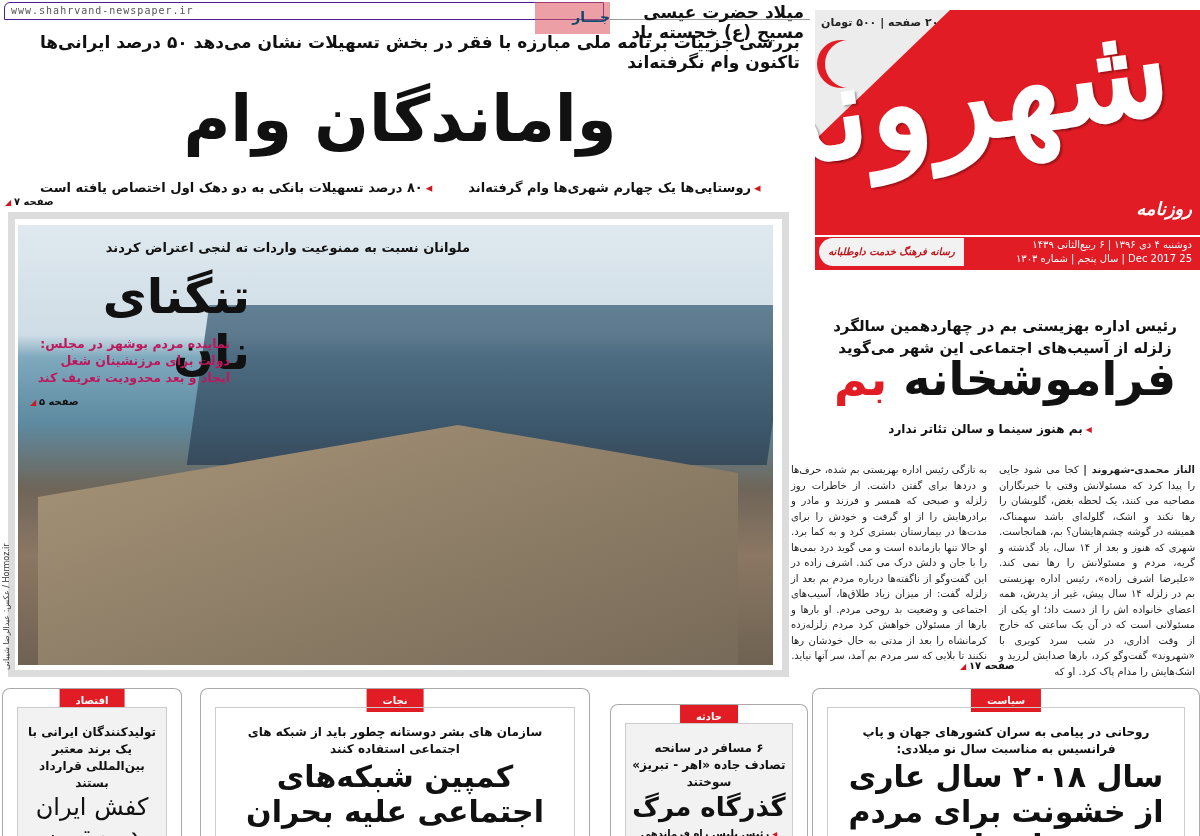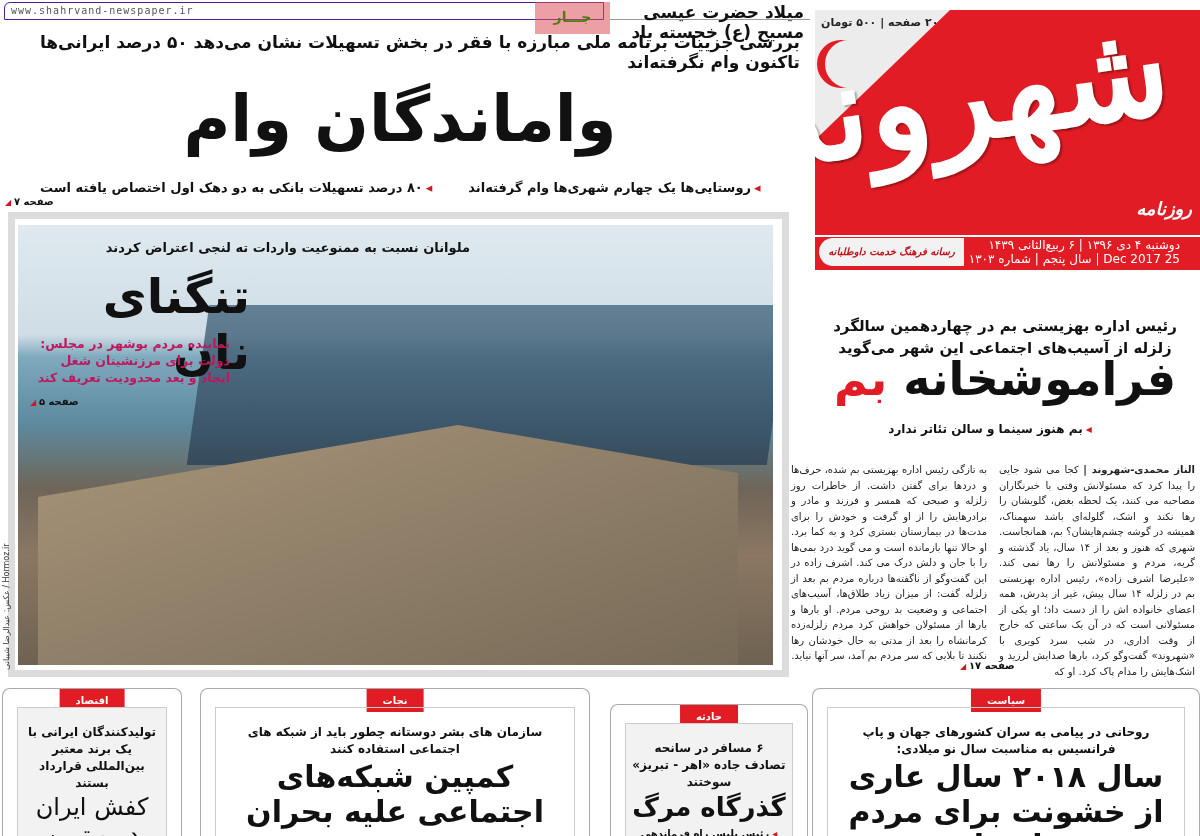--- a/index.html
+++ b/index.html
@@ -1,38 +1,38 @@
 <!DOCTYPE html>
 <html><head>
 <meta charset="utf-8">
 <style>
   * { box-sizing: border-box; margin: 0; padding: 0; }
   body { width: 1200px; height: 836px; background: #fff; position: relative; overflow: hidden; font-family: "DejaVu Sans", sans-serif; color: #111; }
   .abs { position: absolute; }
   .rtl { direction: rtl; }
   
   .urlbar { left: 4px; top: 2px; width: 600px; height: 18px; border: 1px solid #4c1d95; border-radius: 6px 0 0 0; font-family: "DejaVu Sans Mono", monospace; font-size: 10px; color: #555; padding: 2px 6px; letter-spacing: 1px; }
-  .watermark { left: 535px; top: 2px; width: 75px; height: 32px; background: rgba(220,80,90,.55); color: #4d7c0f; font-size: 14px; font-weight: bold; text-align: center; line-height: 30px; }
+  .watermark { left: 535px; top: 2px; width: 75px; height: 32px; background: rgba(220,80,90,.55); color: #0c4a6e; font-size: 14px; font-weight: bold; text-align: right; line-height: 30px; }
   .datebar { left: 610px; top: 2px; width: 200px; height: 18px; font-size: 17px; font-weight: bold; text-align: right; padding-right: 6px; border-bottom: 1px solid #999; }
   .kicker { left: 20px; top: 32px; width: 780px; font-size: 17px; font-weight: bold; text-align: right; }
   .headline { left: 150px; top: 82px; width: 500px; font-size: 64px; font-weight: 900; text-align: center; font-family: "DejaVu Sans", sans-serif; letter-spacing: -2px; }
   .subs { left: 40px; top: 180px; width: 760px; display: flex; justify-content: flex-end; gap: 36px; font-size: 13px; font-weight: bold; direction: rtl; }
   .bullet::before { content: "◂"; color: #d01820; margin-left: 3px; }
   .pageref { font-size: 10px; font-weight: bold; }
   .pageref::after { content: " ◢"; color: #d01820; font-size: 8px; }
   
   .mast { left: 815px; top: 10px; width: 385px; height: 260px; background: #e21c24; overflow: hidden; }
   .mast .corner { position: absolute; left: 0; top: 0; width: 0; height: 0; border-top: 130px solid #ececec; border-right: 135px solid transparent; }
   .mast .price { position: absolute; left: 6px; top: 6px; font-size: 11px; font-weight: bold; color: #222; direction: rtl; }
   .mast .crescent { position: absolute; left: 10px; top: 30px; width: 48px; height: 48px; border-radius: 50%; box-shadow: -8px 0 0 0 #e21c24; }
   .mast .logo { position: absolute; right: 30px; top: 20px; font-size: 130px; font-weight: 900; color: #fff; direction: rtl; font-family: "DejaVu Serif", serif; line-height: 1; transform: rotate(-8deg); text-shadow: 2px 2px 2px rgba(0,0,0,.3); }
   .mast .roz { position: absolute; right: 8px; top: 188px; color: #fff; font-size: 18px; font-weight: bold; font-style: italic; }
   .mast .band { position: absolute; left: 0; top: 225px; width: 385px; height: 35px; background: #e21c24; border-top: 2px solid #fff; }
   .mast .slogan { position: absolute; left: 4px; top: 228px; width: 145px; height: 28px; background: #f2f2f2; border-radius: 14px 0 0 14px; color: #c0151c; font-size: 10px; font-style: italic; font-weight: bold; text-align: center; line-height: 28px; font-family: "DejaVu Serif", serif; }
-  .mast .dates { position: absolute; right: 20px; top: 228px; color: #fff; font-size: 12px; text-align: right; direction: rtl; line-height: 14px; }
+  .mast .dates { position: absolute; right: 8px; top: 228px; color: #fff; font-size: 10px; text-align: right; direction: rtl; line-height: 14px; }
   
   .rkicker { left: 820px; top: 315px; width: 370px; font-size: 15px; font-weight: bold; text-align: center; line-height: 22px; }
   .rhead { left: 820px; top: 352px; width: 370px; font-size: 46px; font-weight: 900; text-align: center; direction: rtl; }
   .rhead .red { color: #e21c24; }
   .rsubs { left: 820px; top: 420px; width: 340px; font-size: 12px; font-weight: bold; text-align: center; direction: rtl; line-height: 18px; }
   .body-cols { left: 790px; top: 462px; width: 405px; display: flex; direction: rtl; gap: 12px; font-size: 10px; line-height: 15.5px; text-align: justify; color: #222; }
   .body-cols .col { width: 196px; }
   .body-cols .byline { font-weight: bold; }
   .rpage { left: 960px; top: 660px; }
   

